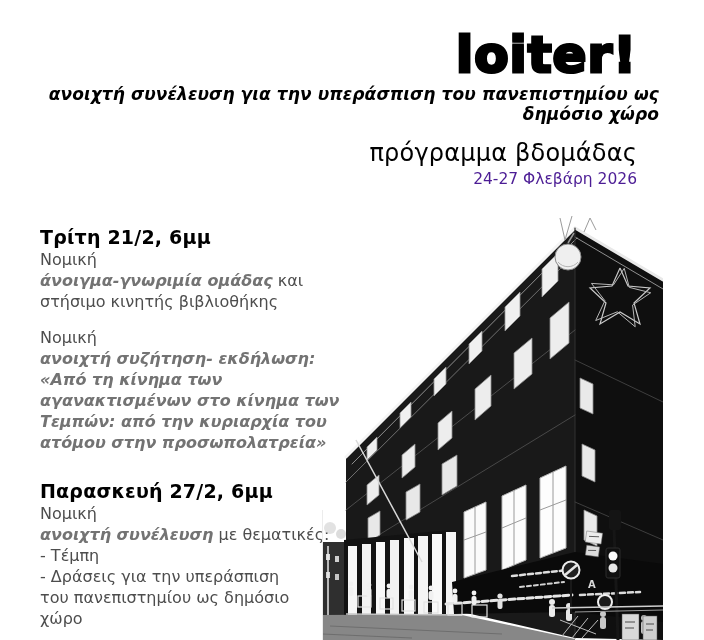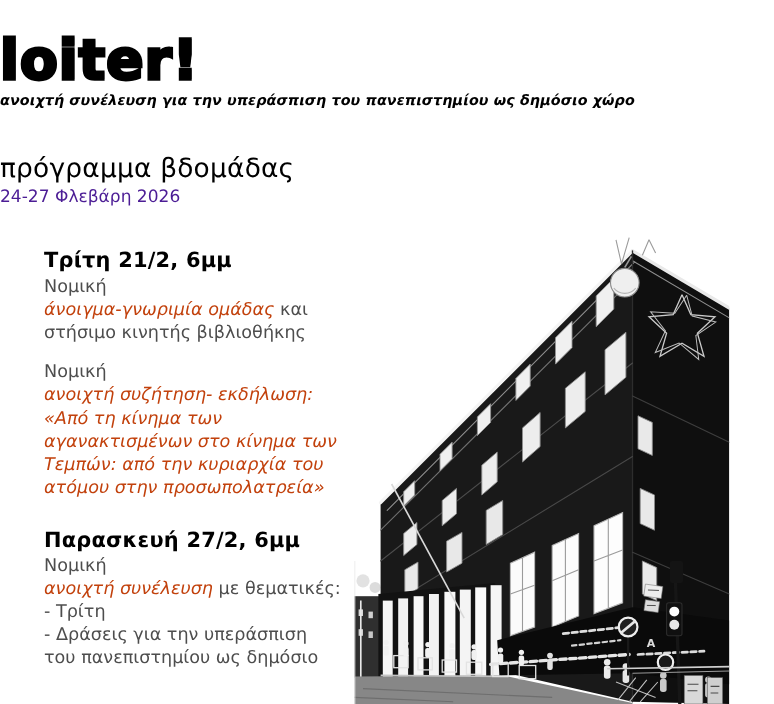--- a/index.html
+++ b/index.html
@@ -3,37 +3,37 @@
 <meta charset="utf-8">
 <style>
   html,body{margin:0;padding:0;}
   body{
     width:704px;height:640px;position:relative;overflow:hidden;
     background:#ffffff;color:#000;
     font-family:"DejaVu Sans","Liberation Sans",sans-serif;
     -webkit-font-smoothing:antialiased;
   }
   .abs{position:absolute;}
-  .center{left:0;width:637px;text-align:left;}
+  .center{left:0;width:637px;text-align:right;}
 
   .logo{
     top:26px;font-size:50px;font-weight:bold;letter-spacing:1px;
     -webkit-text-stroke:3px #000;
     text-shadow:1px 0 #000,-1px 0 #000,0 1px #000,0 -1px #000;
   }
   .subtitle{
-    top:84px;font-size:13px;font-weight:bold;font-style:italic;letter-spacing:.1px;
+    top:84px;font-size:17px;font-weight:bold;font-style:italic;letter-spacing:.1px;padding-left:22px;
   }
   .program-title{top:139px;font-size:24px;font-weight:normal;letter-spacing:.2px;}
   .program-date{top:170px;font-size:15.5px;color:#4c1d95;}
 
   .event{position:absolute;left:40px;width:316px;}
   .event .when{font-size:19px;font-weight:bold;line-height:24px;margin:0;letter-spacing:.2px;}
   .event .line{font-size:16px;line-height:21px;color:#4d4d4d;}
-  .event .em{font-weight:normal;font-style:italic;color:#c2410c;}
+  .event .em{font-weight:bold;font-style:italic;color:#737373;}
   .e1{top:225px}.e2{top:327px}.e3{top:479px}
 
   .photo{position:absolute;left:322px;top:210px;width:341px;height:430px;}
   .photo svg{display:block;width:341px;height:430px;}
 </style>
 </head>
 <body>
 
 <div class="abs center logo">loiter!</div>
 
@@ -55,23 +55,24 @@
   <div class="line em">«Από τη κίνημα των</div>
   <div class="line em">αγανακτισμένων στο κίνημα των</div>
   <div class="line em">Τεμπών: από την κυριαρχία του</div>
   <div class="line em">ατόμου στην προσωπολατρεία»</div>
 </div>
 
 <div class="event e3">
   <div class="when">Παρασκευή 27/2, 6μμ</div>
   <div class="line">Νομική</div>
   <div class="line"><span class="em">ανοιχτή συνέλευση</span><span> με θεματικές:</span></div>
-  <div class="line">- Τρίτη</div>
+  <div class="line">- Τέμπη</div>
   <div class="line">- Δράσεις για την υπεράσπιση</div>
   <div class="line">του πανεπιστημίου ως δημόσιο</div>
+  <div class="line">χώρο</div>
 </div>
 
 <div class="photo">
 <svg viewBox="0 0 341 430" xmlns="http://www.w3.org/2000/svg">
 
   <g>
     <rect x="0" y="332" width="26" height="74" fill="#2f2f2f"></rect>
     <rect x="4" y="344" width="4" height="6" fill="#d9d9d9"></rect>
     <rect x="13" y="346" width="4" height="6" fill="#cfcfcf"></rect>
     <rect x="4" y="362" width="4" height="6" fill="#d2d2d2"></rect>

